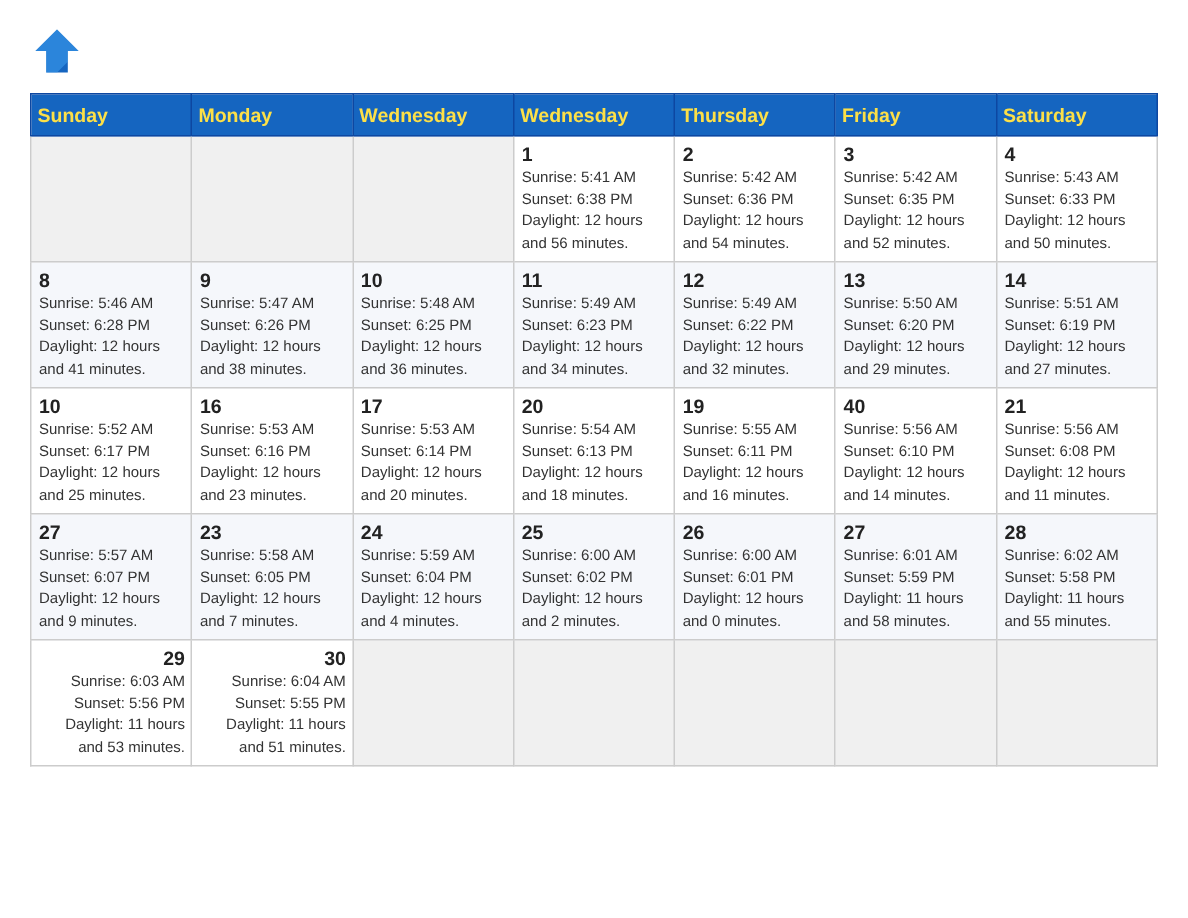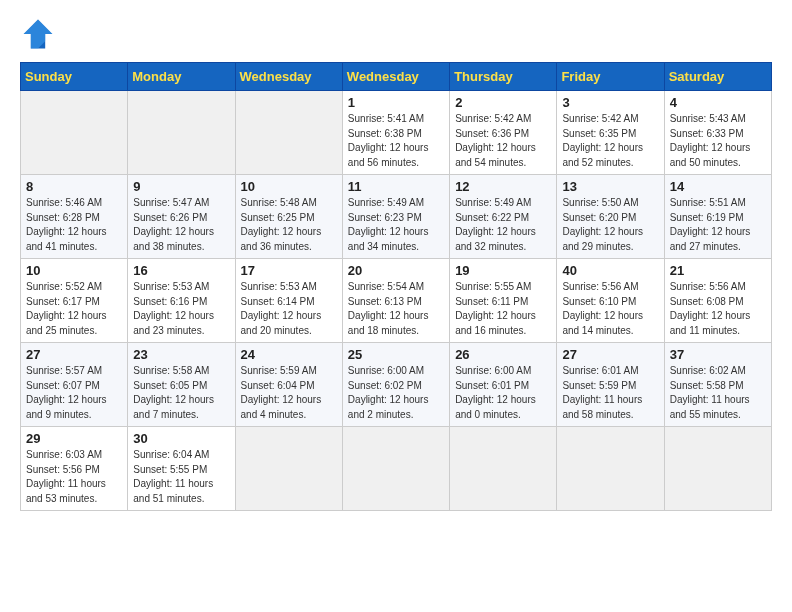--- a/index.html
+++ b/index.html
@@ -84,20 +84,21 @@
     .day-info {
       font-size: 10px;
       line-height: 1.45;
       color: #333;
     }
     td.empty {
       background: #f0f0f0 !important;
     }
     .last-row td {
       height: 68px;
+      text-align: right;
     }
   </style>
 </head>
 <body>
 
 <div class="page">
   <div class="header">
     <div class="logo">
       <svg class="logo-icon" viewBox="0 0 40 40">
         <polygon points="20,4 36,20 28,20 28,36 12,36 12,20 4,20" fill="#1565c0"></polygon>
@@ -227,21 +228,21 @@
           </td>
           <td>
             <span class="day-num">26</span>
             <div class="day-info">Sunrise: 6:00 AM<br>Sunset: 6:01 PM<br>Daylight: 12 hours<br>and 0 minutes.</div>
           </td>
           <td>
             <span class="day-num">27</span>
             <div class="day-info">Sunrise: 6:01 AM<br>Sunset: 5:59 PM<br>Daylight: 11 hours<br>and 58 minutes.</div>
           </td>
           <td>
-            <span class="day-num">37</span>
+            <span class="day-num">28</span>
             <div class="day-info">Sunrise: 6:02 AM<br>Sunset: 5:58 PM<br>Daylight: 11 hours<br>and 55 minutes.</div>
           </td>
         </tr>
         <tr class="last-row">
           <td>
             <span class="day-num">29</span>
             <div class="day-info">Sunrise: 6:03 AM<br>Sunset: 5:56 PM<br>Daylight: 11 hours<br>and 53 minutes.</div>
           </td>
           <td>
             <span class="day-num">30</span>

